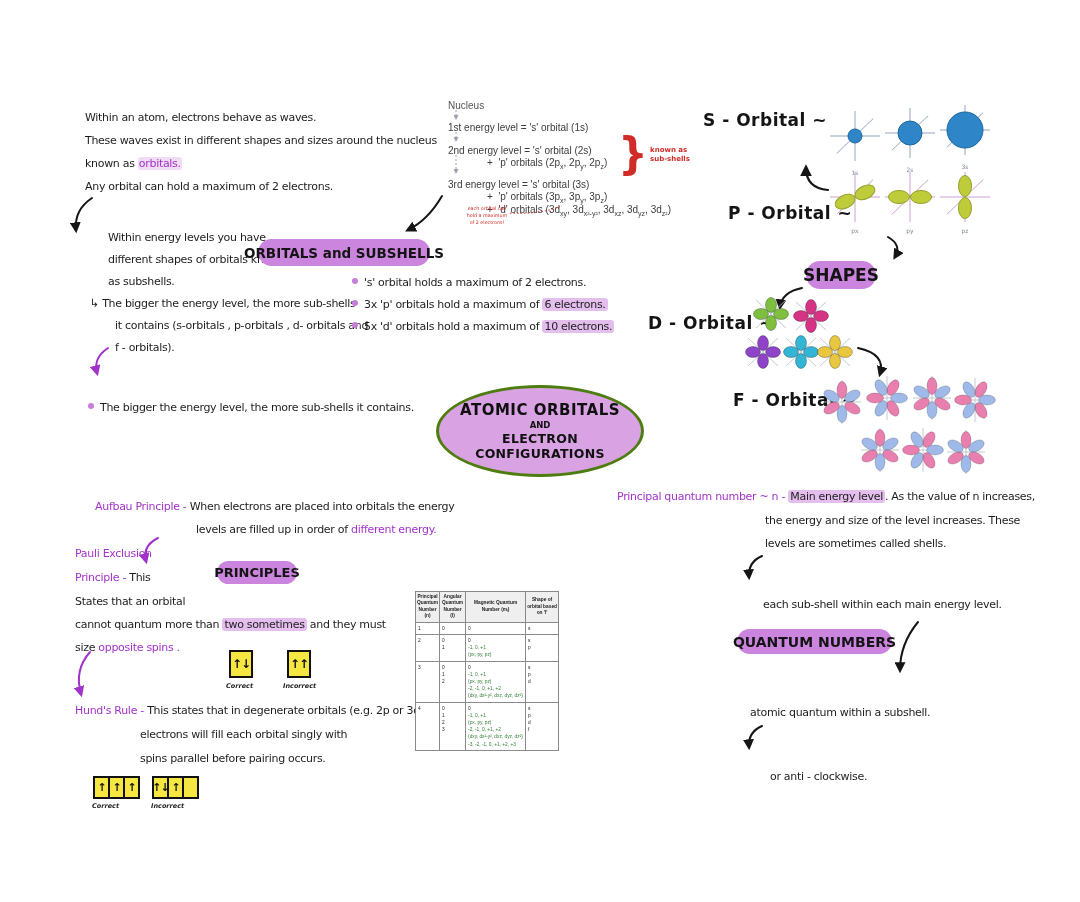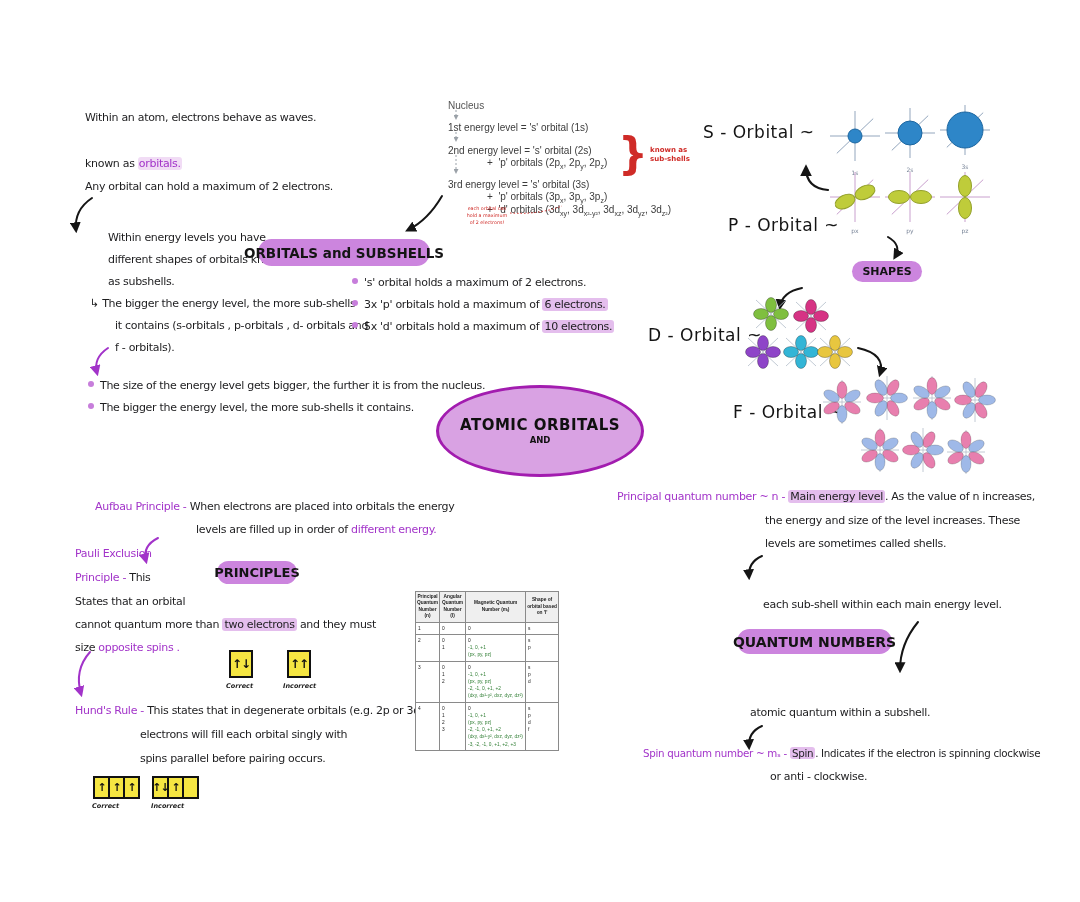--- a/index.html
+++ b/index.html
@@ -3,21 +3,21 @@
 <meta charset="utf-8">
 <style>
   * { margin:0; padding:0; box-sizing:border-box; }
   html,body { background:#ffffff; }
   .page { position:relative; width:1080px; height:902px; background:#ffffff; overflow:hidden;
           font-family:"DejaVu Sans", sans-serif; }
   .abs { position:absolute; }
   .hw  { font-family:"DejaVu Sans", sans-serif; color:#1d1d1f; letter-spacing:-0.3px; white-space:nowrap; }
   .fs10 { font-size:11px; }
   .fs11 { font-size:11px; }
-  .orblabel { font-size:17px; font-weight:400; letter-spacing:.5px; color:#141414; white-space:nowrap;margin-top:12px; }
+  .orblabel { font-size:17px; font-weight:700; letter-spacing:.5px; color:#141414; white-space:nowrap; }
   .purple { color:#A233C9; }
   .hl { background:rgba(203,130,220,.52); border-radius:3px; padding:0 2px; }
   .purple-hl { color:#A233C9; background:rgba(203,130,220,.28); border-radius:3px; padding:0 1px; }
   .pill { position:absolute; background:#CC85DE; border-radius:14px; color:#141414; font-weight:bold;
           display:flex; align-items:center; justify-content:center; white-space:nowrap; }
   .dot { display:inline-block; width:6px; height:6px; border-radius:50%; background:#C77EDB;
          margin-right:6px; vertical-align:2px; }
   .typed { font-family:"Liberation Sans", sans-serif; color:#3b3b3b; font-size:10px;
            white-space:nowrap; letter-spacing:0; }
   .typed sub { font-size:7px; }
@@ -25,21 +25,21 @@
   .bracenote { font-size:7px; font-weight:bold; color:#CF2B27; line-height:1.3; white-space:nowrap; }
   .rednote { font-size:4.8px; color:#CF2B27; text-align:center; line-height:1.5; width:50px; }
   .ybox { position:absolute; background:#F5E642; border:2px solid #111; display:flex; align-items:center;
           justify-content:center; font-weight:bold; color:#111; font-size:12px; letter-spacing:-1px; }
   .boxlabel { position:absolute; font-size:6.5px; font-style:italic; font-weight:bold; color:#222; }
   .cellrow { position:absolute; display:flex; }
   .cell { width:17px; height:23px; background:#F5E642; border:2px solid #111; margin-right:-2px;
           display:flex; align-items:center; justify-content:center; font-size:11px; font-weight:bold;
           letter-spacing:-1px; color:#111; }
   .oval { position:absolute; left:436px; top:385px; width:208px; height:92px; background:#D9A2E3;
-          border:3px solid #a21caf; border-radius:50%; display:flex; flex-direction:column;
+          border:3px solid #4d7c0f; border-radius:50%; display:flex; flex-direction:column;
           align-items:center; justify-content:center; text-align:center; color:#101010; }
   .oval .t1 { font-size:15px; font-weight:bold; letter-spacing:.5px; }
   .oval .t2 { font-size:8.5px; font-weight:bold; margin:1px 9px; }
   .oval .t3 { font-size:12.5px; font-weight:bold; letter-spacing:.3px; }
   table.qn { position:absolute; left:415px; top:591px; border-collapse:collapse;
              font-family:"Liberation Sans", sans-serif; color:#222; table-layout:fixed; }
   table.qn th { border:0.5px solid #8a8a8a; font-size:4.8px; padding:2px 1px; background:#efefef;
                 font-weight:bold; line-height:1.35; text-align:center; vertical-align:middle; }
   table.qn td { border:0.5px solid #8a8a8a; font-size:4.8px; padding:2px 2px; vertical-align:top;
                 line-height:1.5; background:#fff; }
@@ -64,20 +64,21 @@
         <path d="M0,0 L10,5 L0,10 z" fill="#A233C9"></path>
       </marker>
       <marker id="ahg" viewBox="0 0 10 10" refX="6" refY="5" markerWidth="5" markerHeight="5" orient="auto-start-reverse">
         <path d="M0,0 L10,5 L0,10 z" fill="#9aa1a8"></path>
       </marker>
     </defs>
   </svg>
 
   
   <div class="abs hw fs10" style="left:85px;top:111px">Within an atom, electrons behave as waves.</div>
+  <div class="abs hw fs10" style="left:85px;top:134px">These waves exist in different shapes and sizes around the nucleus</div>
   <div class="abs hw fs10" style="left:85px;top:157px"><span>known as </span><span class="purple-hl">orbitals.</span></div>
   <div class="abs hw fs10" style="left:85px;top:180px">Any orbital can hold a maximum of 2 electrons.</div>
 
   <svg class="arrow" style="left:66px;top:194px" width="34" height="42">
     <path d="M 26 4 Q 8 16 10 36" stroke="#151515" stroke-width="2" fill="none" stroke-linecap="round" marker-end="url(#ah)"></path>
   </svg>
 
   
   <div class="abs hw fs11" style="left:108px;top:231px">Within energy levels you have</div>
   <div class="abs hw fs11" style="left:108px;top:253px">different shapes of orbitals known</div>
@@ -87,23 +88,20 @@
     <span>The bigger the energy level, the more sub-shells</span>
   </div>
   <div class="abs hw fs11" style="left:115px;top:319px">it contains (s-orbitals , p-orbitals , d- orbitals and</div>
   <div class="abs hw fs11" style="left:115px;top:341px">f - orbitals).</div>
 
   <svg class="arrow" style="left:88px;top:344px" width="26" height="34">
     <path d="M 20 4 Q 5 14 9 29" stroke="#A233C9" stroke-width="2" fill="none" stroke-linecap="round" marker-end="url(#ahp)"></path>
   </svg>
 
   
-  <div class="abs hw fs10" style="left:88px;top:379px">
-    <span class="dot"></span><span>The size of the energy level gets bigger, the further it is from the nucleus.</span>
-  </div>
   <div class="abs hw fs10" style="left:88px;top:401px">
     <span class="dot"></span><span>The bigger the energy level, the more sub-shells it contains.</span>
   </div>
 
   
   <div class="pill" style="left:258px;top:239px;width:172px;height:27px;font-size:13.5px">ORBITALS and SUBSHELLS</div>
 
   <svg class="arrow" style="left:398px;top:190px" width="48" height="46">
     <path d="M 44 6 Q 30 30 10 40" stroke="#151515" stroke-width="2" fill="none" stroke-linecap="round" marker-end="url(#ah)"></path>
   </svg>
@@ -203,21 +201,21 @@
             <ellipse cx="17" cy="28" rx="10.5" ry="6.5" fill="#BFCC3A" stroke="#93a02b" stroke-width="1"></ellipse>
             <ellipse cx="39" cy="28" rx="10.5" ry="6.5" fill="#BFCC3A" stroke="#93a02b" stroke-width="1"></ellipse>
           </g>
         </svg><div class="sublab">pz</div></div>
     </div>
 
   <svg class="arrow" style="left:880px;top:233px" width="26" height="28">
     <path d="M 8 4 Q 22 12 15 24" stroke="#151515" stroke-width="2" fill="none" stroke-linecap="round" marker-end="url(#ah)"></path>
   </svg>
 
-  <div class="pill" style="left:852px;top:261px;width:70px;height:21px;font-size:11px">SHAPES</div>
+  <div class="pill" style="left:806px;top:261px;width:70px;height:28px;font-size:17px">SHAPES</div>
 
   <svg class="arrow" style="left:772px;top:284px" width="34" height="28">
     <path d="M 30 4 Q 10 8 8 23" stroke="#151515" stroke-width="2" fill="none" stroke-linecap="round" marker-end="url(#ah)"></path>
   </svg>
 
   <div class="abs orblabel" style="left:648px;top:313px">D - Orbital ~</div>
   <div class="abs" id="d-glyphs" style="left:744px;top:296px;width:120px;height:78px">
       <div class="glyph" style="left: 8px; top: 0px; width: 38px; height: 36px;"><svg width="38" height="36" viewBox="0 0 38 36">
           <line x1="4" y1="4" x2="34" y2="32" stroke="#b3bcc9" stroke-width="0.8"></line>
           <line x1="34" y1="4" x2="4" y2="32" stroke="#b3bcc9" stroke-width="0.8"></line>
@@ -419,35 +417,36 @@
           <g transform="rotate(300 22 24)">
             <ellipse cx="22" cy="12" rx="5" ry="8.5" fill="#9FB9E8" stroke="rgba(0,0,0,.25)" stroke-width="0.7"></ellipse>
           </g>
         </svg></div>
     </div>
 
   
   <div class="oval">
     <div class="t1">ATOMIC ORBITALS</div>
     <div class="t2">AND</div>
+    <div class="t3">ELECTRON CONFIGURATIONS</div>
   </div>
 
   
   <div class="abs hw fs11" style="left:95px;top:500px"><span class="purple">Aufbau Principle - </span><span>When electrons are placed into orbitals the energy</span></div>
   <div class="abs hw fs11" style="left:196px;top:523px"><span>levels are filled up in order of </span><span class="purple">different energy.</span></div>
 
   <svg class="arrow" style="left:136px;top:534px" width="28" height="32">
     <path d="M 22 4 Q 6 12 10 27" stroke="#A233C9" stroke-width="2" fill="none" stroke-linecap="round" marker-end="url(#ahp)"></path>
   </svg>
 
   <div class="abs hw fs11" style="left:75px;top:547px"><span class="purple">Pauli Exclusion</span></div>
   <div class="abs hw fs11" style="left:75px;top:571px"><span class="purple">Principle - </span><span>This</span></div>
   <div class="pill" style="left:217px;top:561px;width:80px;height:23px;font-size:13px">PRINCIPLES</div>
   <div class="abs hw fs11" style="left:75px;top:595px"><span>States that an orbital</span></div>
-  <div class="abs hw fs11" style="left:75px;top:618px"><span>cannot quantum more than </span><span class="hl">two electrons</span><span> and they must</span></div>
+  <div class="abs hw fs11" style="left:75px;top:618px"><span>cannot quantum more than </span><span class="hl">two sometimes</span><span> and they must</span></div>
   <div class="abs hw fs11" style="left:75px;top:641px"><span>size </span><span class="purple">opposite spins .</span></div>
 
   <div class="ybox" style="left:229px;top:650px;width:24px;height:28px">↑↓</div>
   <div class="boxlabel" style="left:226px;top:682px">Correct</div>
   <div class="ybox" style="left:287px;top:650px;width:24px;height:28px">↑↑</div>
   <div class="boxlabel" style="left:283px;top:682px">Incorrect</div>
 
   <svg class="arrow" style="left:72px;top:648px" width="30" height="52">
     <path d="M 18 4 Q 2 22 9 46" stroke="#A233C9" stroke-width="2" fill="none" stroke-linecap="round" marker-end="url(#ahp)"></path>
   </svg>
@@ -584,16 +583,15 @@
   <svg class="arrow" style="left:890px;top:616px" width="34" height="62">
     <path d="M 28 6 Q 10 28 10 54" stroke="#151515" stroke-width="2" fill="none" stroke-linecap="round" marker-end="url(#ah)"></path>
   </svg>
 
   <div class="abs hw fs10" style="left:750px;top:706px"><span>atomic quantum within a subshell.</span></div>
 
   <svg class="arrow" style="left:740px;top:722px" width="28" height="30">
     <path d="M 22 4 Q 8 10 9 25" stroke="#151515" stroke-width="2" fill="none" stroke-linecap="round" marker-end="url(#ah)"></path>
   </svg>
 
-  <div class="abs hw" style="left:643px;top:747px;font-size:10.3px"><span class="purple">Spin quantum number ~ mₛ - </span><span class="hl">Spin</span><span>. Indicates if the electron is spinning clockwise</span></div>
   <div class="abs hw fs10" style="left:770px;top:770px"><span>or anti - clockwise.</span></div>
 
 </div>
 
 </body></html>

